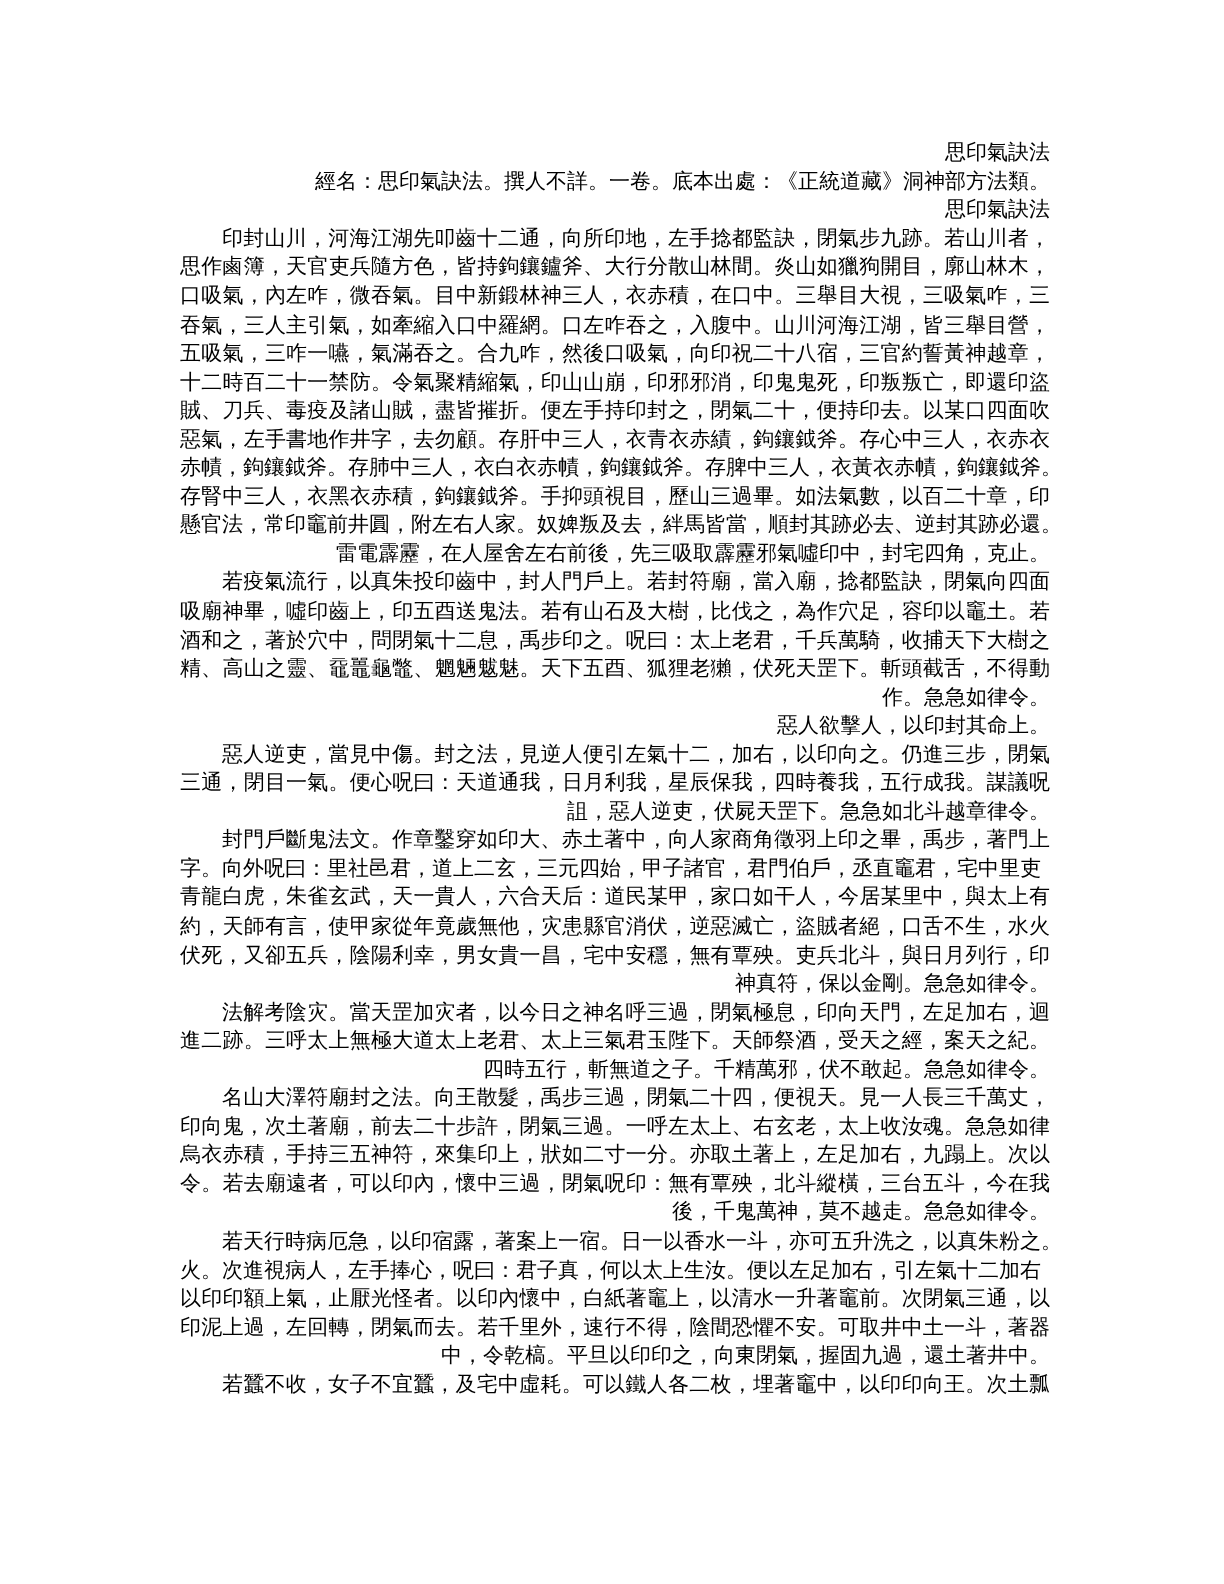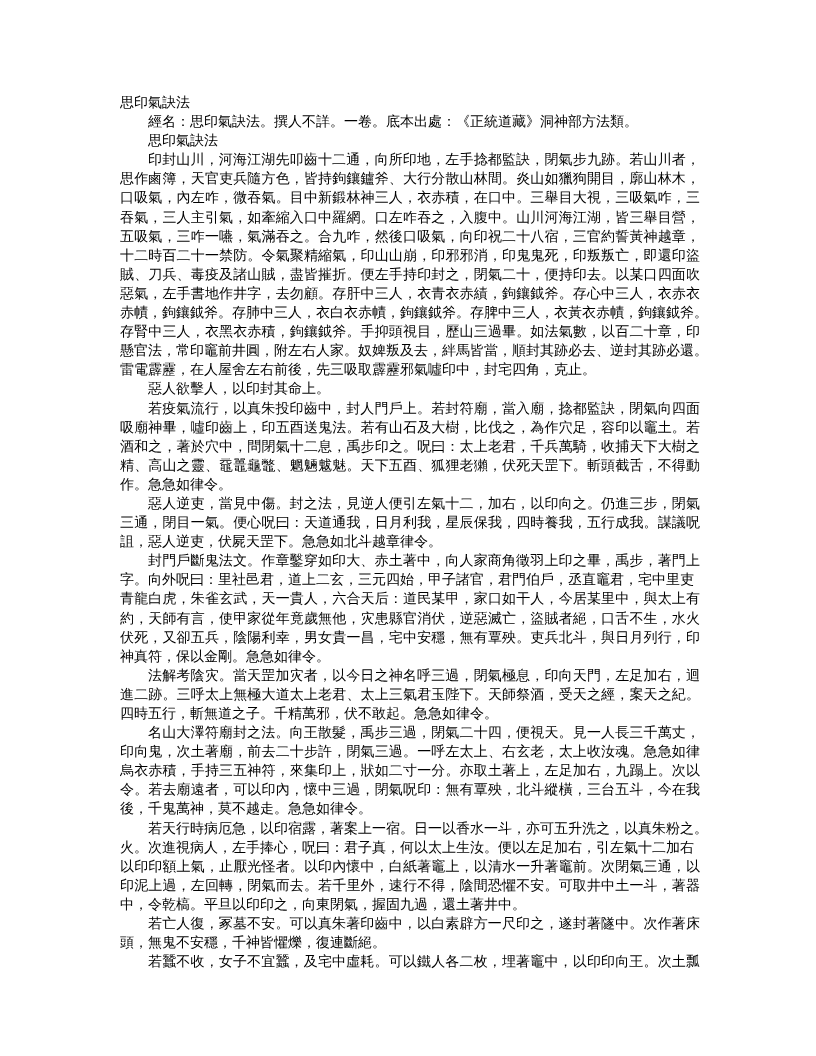--- a/index.html
+++ b/index.html
@@ -5,21 +5,21 @@
   html, body { margin: 0; padding: 0; background: #ffffff; }
   body { width: 816px; height: 1056px; position: relative; overflow: hidden; }
   .page {
     position: absolute; left: 120px; top: 93px; width: 580px;
     font-family: "DejaVu Serif", "Liberation Serif", serif;
     font-size: 14px; line-height: 19.1px; color: #000000;
   }
   .para { margin: 0; padding: 0; }
   .line {
     display: block; box-sizing: border-box; width: 580px; height: 19.1px;
-    white-space: nowrap; overflow: hidden; text-align: left;
+    white-space: nowrap; overflow: hidden; text-align: right;
   }
   .line.indent { padding-left: 28px; }
   .line.full { text-align: justify; text-align-last: justify; }
 </style>
 </head>
 <body>
 
 <div class="page">
 
   <div class="para">
@@ -43,29 +43,29 @@
     <div class="line full">十二時百二十一禁防。令氣聚精縮氣，印山山崩，印邪邪消，印鬼鬼死，印叛叛亡，即還印盜</div>
     <div class="line full">賊、刀兵、毒疫及諸山賊，盡皆摧折。便左手持印封之，閉氣二十，便持印去。以某口四面吹</div>
     <div class="line full">惡氣，左手書地作井字，去勿顧。存肝中三人，衣青衣赤績，鉤鑲鉞斧。存心中三人，衣赤衣</div>
     <div class="line full">赤幘，鉤鑲鉞斧。存肺中三人，衣白衣赤幘，鉤鑲鉞斧。存脾中三人，衣黃衣赤幘，鉤鑲鉞斧。</div>
     <div class="line full">存腎中三人，衣黑衣赤積，鉤鑲鉞斧。手抑頭視目，歷山三過畢。如法氣數，以百二十章，印</div>
     <div class="line full">懸官法，常印竈前井圓，附左右人家。奴婢叛及去，絆馬皆當，順封其跡必去、逆封其跡必還。</div>
     <div class="line">雷電霹靂，在人屋舍左右前後，先三吸取霹靂邪氣噓印中，封宅四角，克止。</div>
   </div>
 
   <div class="para">
-    <div class="line indent">惡人欲擊人，以印封其命上。</div>
-  </div>
-
-  <div class="para">
     <div class="line indent full">若疫氣流行，以真朱投印齒中，封人門戶上。若封符廟，當入廟，捻都監訣，閉氣向四面</div>
     <div class="line full">吸廟神畢，噓印齒上，印五酉送鬼法。若有山石及大樹，比伐之，為作穴足，容印以竈土。若</div>
     <div class="line full">酒和之，著於穴中，問閉氣十二息，禹步印之。呪曰：太上老君，千兵萬騎，收捕天下大樹之</div>
     <div class="line full">精、高山之靈、黿鼉龜鼈、魍魎魃魅。天下五酉、狐狸老獺，伏死天罡下。斬頭截舌，不得動</div>
     <div class="line">作。急急如律令。</div>
+  </div>
+
+  <div class="para">
+    <div class="line indent">惡人欲擊人，以印封其命上。</div>
   </div>
 
   <div class="para">
     <div class="line indent full">惡人逆吏，當見中傷。封之法，見逆人便引左氣十二，加右，以印向之。仍進三步，閉氣</div>
     <div class="line full">三通，閉目一氣。便心呪曰：天道通我，日月利我，星辰保我，四時養我，五行成我。謀議呪</div>
     <div class="line">詛，惡人逆吏，伏屍天罡下。急急如北斗越章律令。</div>
   </div>
 
   <div class="para">
     <div class="line indent full">封門戶斷鬼法文。作章鑿穿如印大、赤土著中，向人家商角徵羽上印之畢，禹步，著門上</div>
@@ -91,22 +91,18 @@
   </div>
 
   <div class="para">
     <div class="line indent full">若天行時病厄急，以印宿露，著案上一宿。日一以香水一斗，亦可五升洗之，以真朱粉之。</div>
     <div class="line full">火。次進視病人，左手捧心，呪曰：君子真，何以太上生汝。便以左足加右，引左氣十二加右，</div>
     <div class="line full">以印印額上氣，止厭光怪者。以印內懷中，白紙著竈上，以清水一升著竈前。次閉氣三通，以</div>
     <div class="line full">印泥上過，左回轉，閉氣而去。若千里外，速行不得，陰間恐懼不安。可取井中土一斗，著器</div>
     <div class="line">中，令乾槁。平旦以印印之，向東閉氣，握固九過，還土著井中。</div>
   </div>
 
-  <div class="para">
-    <div class="line indent full">若亡人復，冢墓不安。可以真朱著印齒中，以白素辟方一尺印之，遂封著隧中。次作著床</div>
-    <div class="line">頭，無鬼不安穩，千神皆懼爍，復連斷絕。</div>
-  </div>
 
   <div class="para">
     <div class="line indent full">若蠶不收，女子不宜蠶，及宅中虛耗。可以鐵人各二枚，埋著竈中，以印印向王。次土瓢</div>
   </div>
 
 </div>
 
 </body></html>

